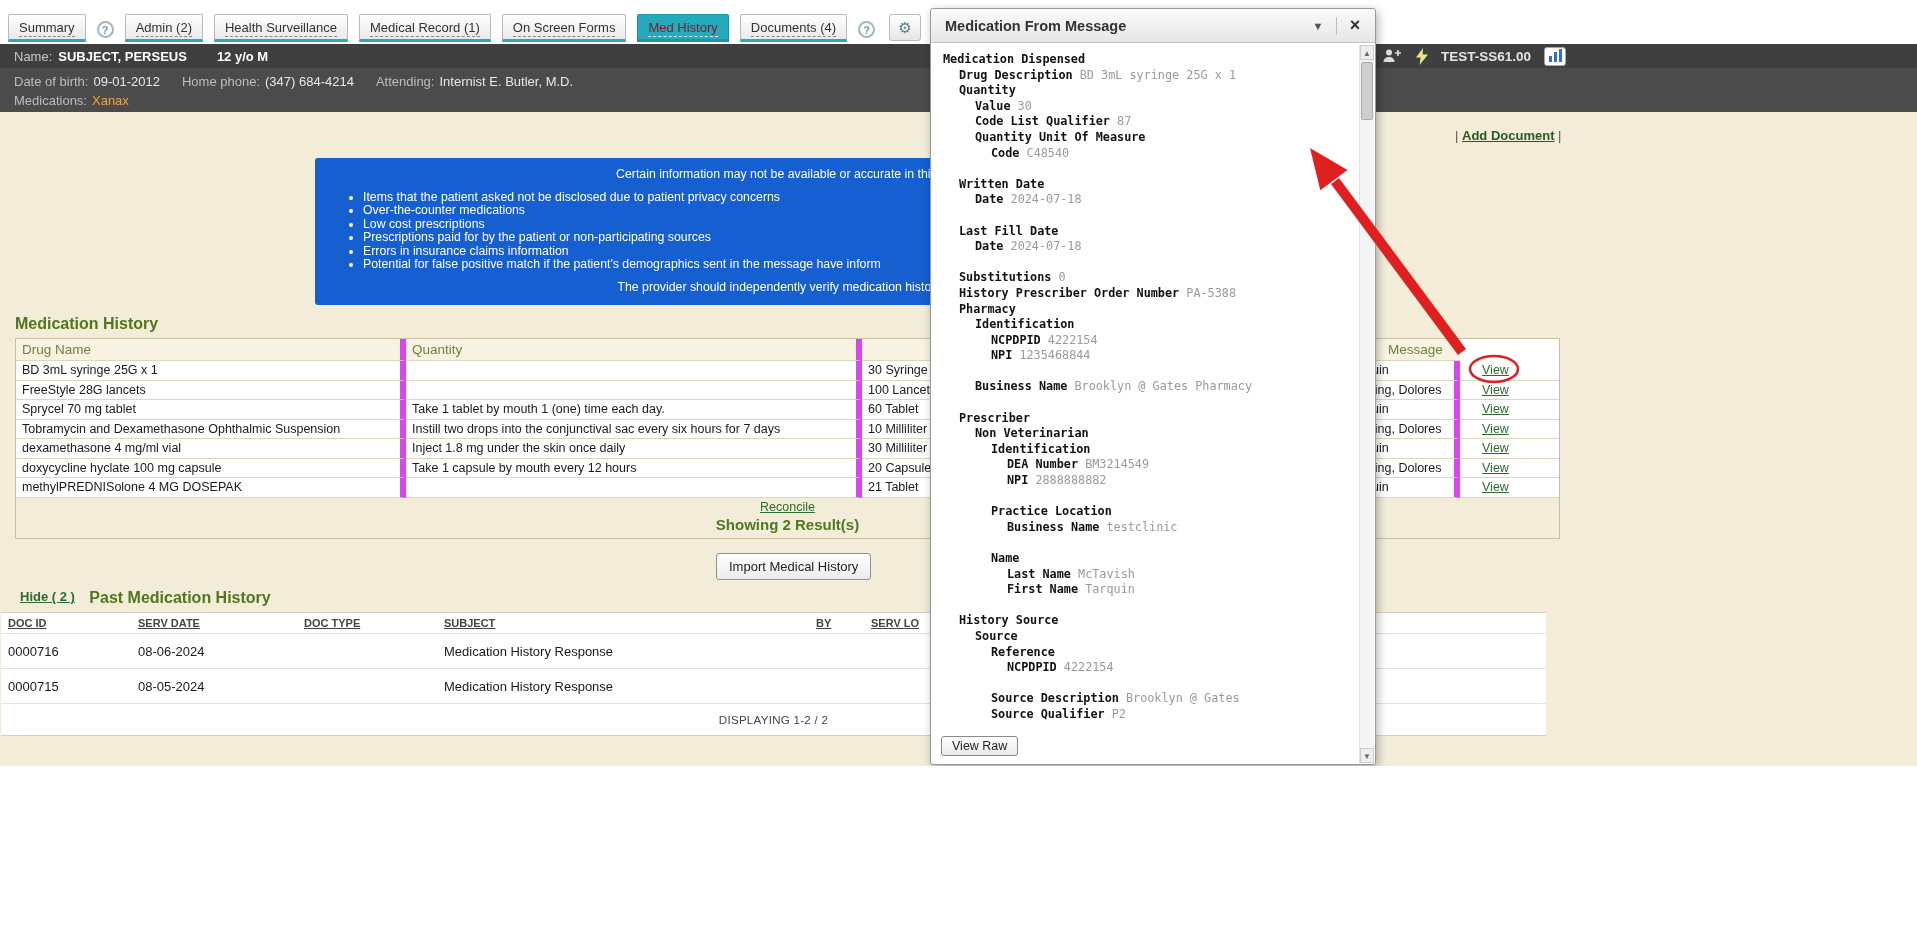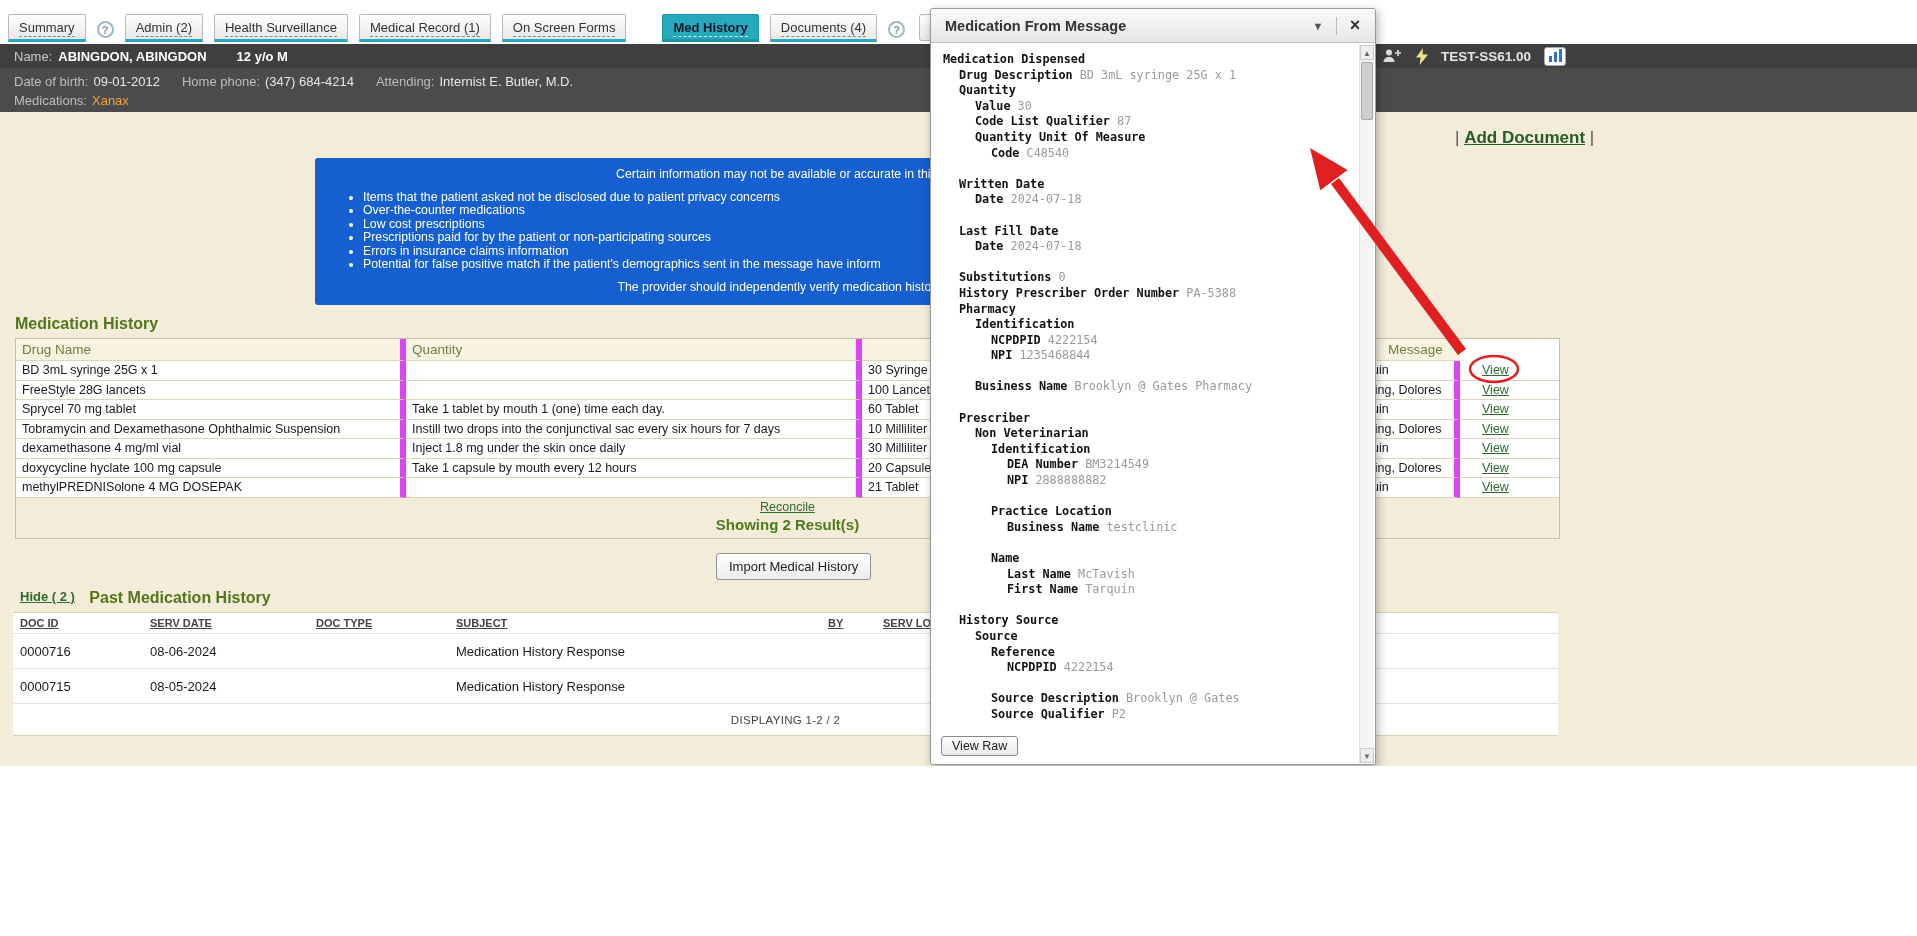--- a/index.html
+++ b/index.html
@@ -8,21 +8,21 @@
   a { cursor:pointer; }
   button { font-family:"Liberation Sans",sans-serif; cursor:pointer; }
 
   .screen { position:relative; width:1917px; height:766px; background:#f2ecd9; overflow:hidden; }
 
   
   .tabbar { position:absolute; top:0; left:0; width:100%; height:44px; background:#fff; display:flex; align-items:flex-end; padding:0 0 2px 8px; z-index:2; }
   .tabs { display:flex; align-items:flex-end; gap:11px; }
   .tab { height:28px; padding:5px 10px 4px; background:linear-gradient(#fefefe,#e9e9e9); border:1px solid #b9b9b9; border-bottom:3px solid #27a9bd; border-radius:2px 2px 0 0; font-size:13px; color:#333; cursor:pointer; white-space:nowrap; }
   .tab .lbl { border-bottom:1px dashed #888; padding-bottom:1px; }
-  .tab.active { background:#27a9bd; border-color:#1d95a8; color:#0f172a; font-weight:bold;margin-left:25px; }
+  .tab.active { background:#27a9bd; border-color:#1d95a8; color:#7f1d1d; font-weight:normal; }
   .tab.active .lbl { border-bottom-color:rgba(255,255,255,.85); }
   .help { display:inline-flex; align-items:center; justify-content:center; width:17px; height:17px; border:2px solid #9fb6c3; border-radius:50%; color:#7d97a6; font-size:11px; font-weight:bold; margin-bottom:4px; cursor:pointer; background:#fff; }
   .gearbtn { margin-left:14px; width:32px; height:27px; border:1px solid #b9b9b9; border-radius:3px; background:linear-gradient(#fff,#e6e6e6); font-size:15px; color:#5a7d92; margin-bottom:1px; }
 
   
   .bar1 { position:absolute; top:44px; left:0; width:100%; height:24px; background:#3f3f3f; color:#fff; font-size:13px; display:flex; align-items:center; padding-left:14px; z-index:1; }
   .bar1 .dim { color:#c9c9c9; margin-right:6px; }
   .bar1 b { font-weight:bold; }
   .agesex { margin-left:30px; }
   .bar1-icons { position:absolute; left:1382px; top:0; height:24px; display:flex; align-items:center; gap:13px; }
@@ -33,21 +33,21 @@
   .chartbtn i:nth-child(1){height:6px;} .chartbtn i:nth-child(2){height:10px;} .chartbtn i:nth-child(3){height:13px;}
 
   .bar2 { position:absolute; top:68px; left:0; width:100%; height:44px; background:#4b4b4b; color:#e8e8e8; font-size:13px; padding:5px 14px; z-index:1; }
   .bar2 .row { height:17px; display:flex; align-items:center; }
   .bar2 .row + .row { margin-top:2px; }
   .bar2 .dim { color:#bdbdbd; margin-right:5px; }
   .bar2 .gap { margin-left:22px; }
   .meds { color:#f1a43c; }
 
   
-  .adddoc { position:absolute; top:128px; left:1455px; font-size:17px; color:#555; z-index:1; }
+  .adddoc { position:absolute; top:128px; left:1455px; font-size:13px; color:#555; z-index:1; }
   .adddoc a { color:#245c24; font-weight:bold; text-decoration:underline; }
 
   .notice { position:absolute; left:315px; top:158px; width:944px; height:147px; background:#155fd0; color:#fff; border-radius:3px; font-size:12.3px; padding-top:9px; z-index:1; }
   .notice .title { text-align:center; }
   .notice ul { list-style:disc; margin:10px 0 0 48px; line-height:13.4px; }
   .notice .footer { text-align:center; margin-top:9px; }
 
   .medhead { position:absolute; left:15px; top:315px; font-size:16px; font-weight:bold; color:#52761c; z-index:1; }
 
   .medtable { position:absolute; left:15px; top:338px; width:1545px; border:1px solid #c9c0a4; background:#fff; font-size:12.5px; z-index:1; }
@@ -58,21 +58,21 @@
   .mt-foot { background:#f2ecd9; text-align:center; padding:2px 0 3px; }
   a.greenlink { color:#2e6b2e; text-decoration:underline; }
   .showing { color:#4e7a1e; font-weight:bold; font-size:15px; text-align:center; padding:2px 0 2px; }
 
   .importbtn { position:absolute; top:553px; left:716px; padding:5px 12px; background:linear-gradient(#fff,#ececec); border:1px solid #919191; border-radius:3px; font-size:13px; color:#222; z-index:1; }
 
   .pastheadrow { position:absolute; left:20px; top:589px; z-index:1; }
   .hidelink { font-size:13px; font-weight:bold; margin-right:10px; vertical-align:2px; }
   .pasthead { font-size:16px; color:#52761c; font-weight:bold; }
 
-  .pasttable { position:absolute; left:13px; top:612px; width:1545px; background:#fff; font-size:13px; border-top:1px solid #d8d0b8; z-index:1; }
+  .pasttable { position:absolute; left:1px; top:612px; width:1545px; background:#fff; font-size:13px; border-top:1px solid #d8d0b8; z-index:1; }
   .pt-row { display:grid; grid-template-columns:130px 166px 140px 372px 55px 1fr; align-items:center; }
   .pt-row.head { height:20px; font-size:11px; font-weight:bold; color:#444; }
   .pt-row.head span { text-decoration:underline; cursor:pointer; }
   .pt-row.body { height:35px; border-top:1px solid #e2e2e2; cursor:pointer; }
   .pt-row > div { padding:0 7px; white-space:nowrap; overflow:hidden; }
   .pt-foot { height:33px; border-top:1px solid #e2e2e2; border-bottom:1px solid #d8d0b8; display:flex; align-items:center; justify-content:center; font-size:11.5px; color:#444; letter-spacing:.3px; }
 
   
   .modal { position:absolute; left:930px; top:8px; width:446px; height:757px; background:#fff; border:1px solid #999; border-radius:3px; box-shadow:2px 3px 10px rgba(0,0,0,.3); z-index:10; }
   .modal-title { height:34px; background:linear-gradient(#fafafa,#e6e6e6); border-bottom:1px solid #c2c2c2; border-radius:3px 3px 0 0; display:flex; align-items:center; padding:0 6px 0 14px; font-size:14.5px; font-weight:bold; color:#333; cursor:move; }
@@ -107,21 +107,21 @@
         <div class="tab"><span class="lbl">On Screen Forms</span></div>
         <div class="tab active"><span class="lbl">Med History</span></div>
         <div class="tab"><span class="lbl">Documents (4)</span></div>
         <span class="help">?</span>
       </div>
     <button class="gearbtn"><span>⚙</span></button>
   </div>
 
   <div class="bar1">
     <span class="dim">Name:</span>
-    <b>ABINGDON, ABINGDON</b>
+    <b>SUBJECT, PERSEUS</b>
     <b class="agesex">12 y/o M</b>
     <div class="bar1-icons">
       <span class="hicon">
         <svg width="21" height="16" viewBox="0 0 21 16">
             <circle cx="7" cy="4.5" r="3" fill="#ddd"></circle>
             <path d="M1.5 14c0-3 2.5-5 5.5-5s5.5 2 5.5 5z" fill="#ddd"></path>
             <path d="M16 2v6M13 5h6" stroke="#ddd" stroke-width="1.7"></path>
           </svg>
       </span>
       <span class="hicon">

